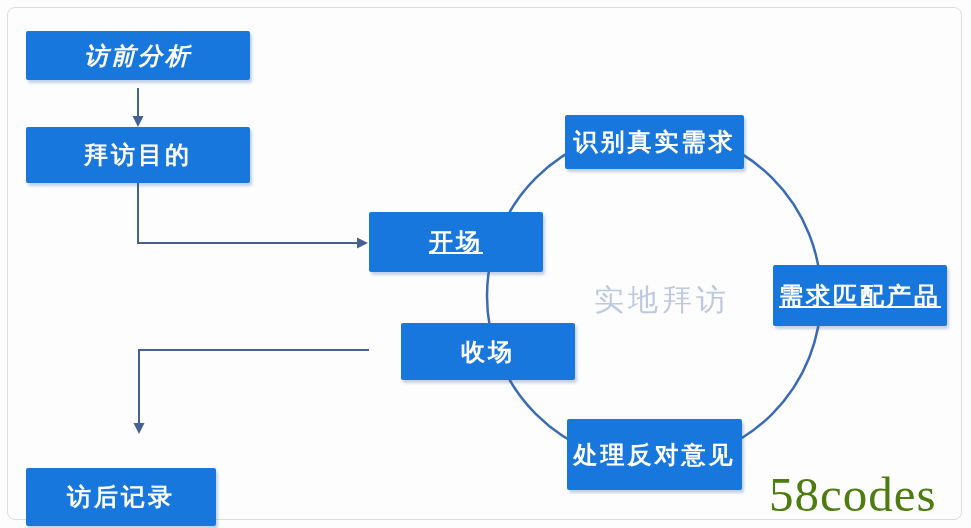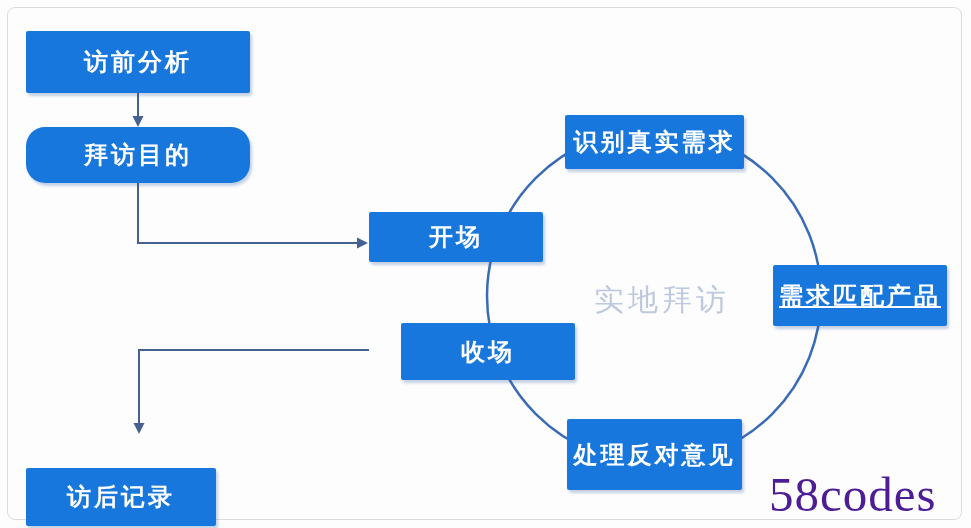--- a/index.html
+++ b/index.html
@@ -31,23 +31,23 @@
     font-weight: bold;
     font-size: 24px;
     letter-spacing: 3px;
     display: flex;
     align-items: center;
     justify-content: center;
     border-radius: 2px;
     box-shadow: 2px 3px 3px rgba(46, 92, 160, 0.28);
     text-align: center;
   }
-  .node-pre     { left: 26px;  top: 31px;  width: 224px; height: 62px; }
-  .node-purpose { left: 26px;  top: 127px; width: 224px; height: 56px; border-radius: 19px; }
-  .node-open    { left: 369px; top: 212px; width: 174px; height: 50px; }
+  .node-pre     { left: 26px;  top: 31px;  width: 224px; height: 49px; font-style: italic; }
+  .node-purpose { left: 26px;  top: 127px; width: 224px; height: 56px; }
+  .node-open    { left: 369px; top: 212px; width: 174px; height: 60px; text-decoration: underline; }
   .node-close   { left: 369px; top: 323px; width: 174px; height: 57px; margin-left: 32px; }
   .node-record  { left: 26px;  top: 435px; width: 190px; height: 58px; margin-top: 33px; }
   .node-identify{ left: 565px; top: 115px; width: 179px; height: 54px; }
   .node-match   { left: 773px; top: 265px; width: 174px; height: 61px; text-decoration: underline; }
   .node-object  { left: 567px; top: 419px; width: 175px; height: 71px; }
   .center-label {
     position: absolute;
     z-index: 0;
     left: 594px; top: 280px;
     width: 140px;
@@ -58,21 +58,21 @@
     white-space: nowrap;
   }
   .watermark {
     position: absolute;
     z-index: 3;
     left: 769px; top: 470px;
     font-family: "Liberation Serif", serif;
     font-size: 49px;
     line-height: 1;
     letter-spacing: 1px;
-    color: #4c1d95;
+    color: #4d7c0f;
     white-space: nowrap;
   }
 </style>
 </head>
 <body>
 
 <div class="canvas">
 
   <svg class="lines" width="971" height="528" viewBox="0 0 971 528">
 

